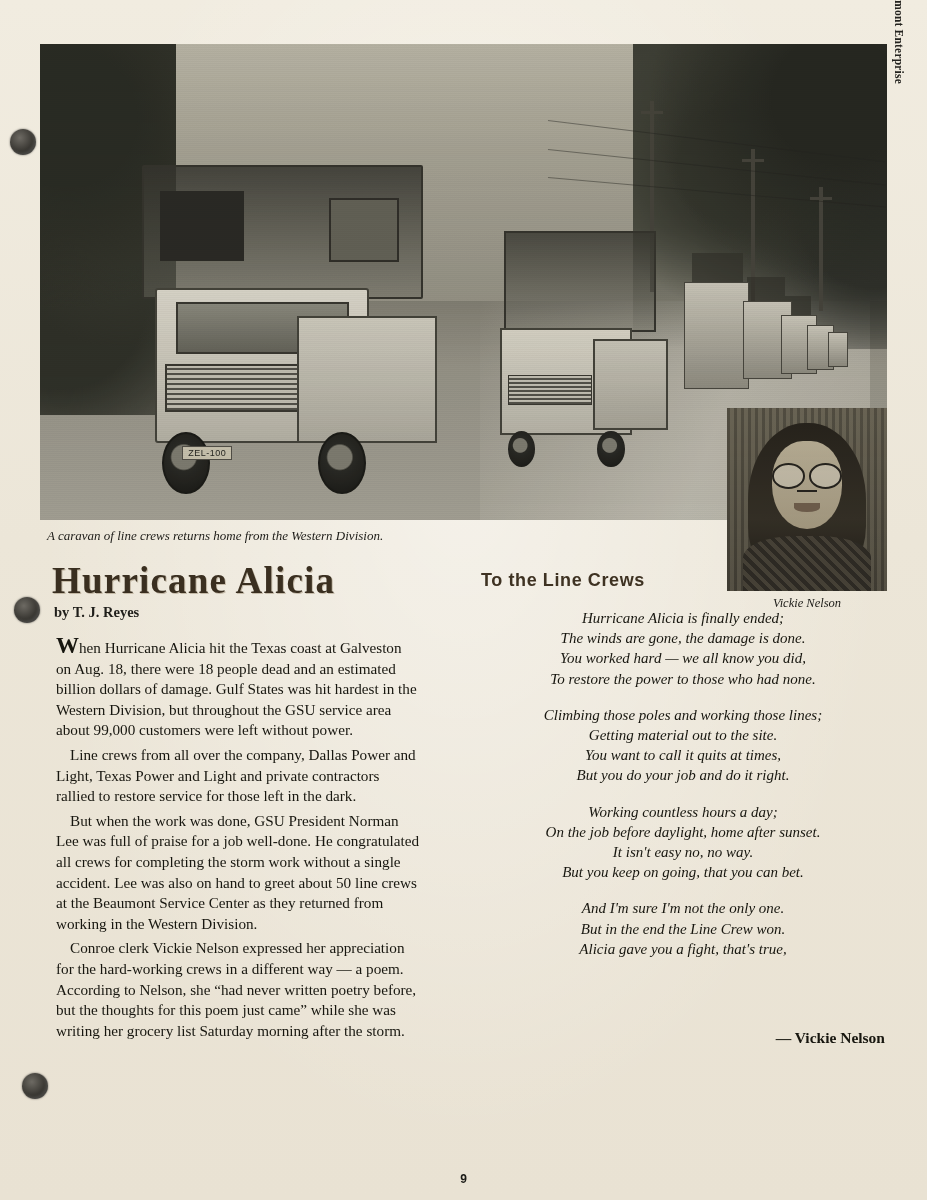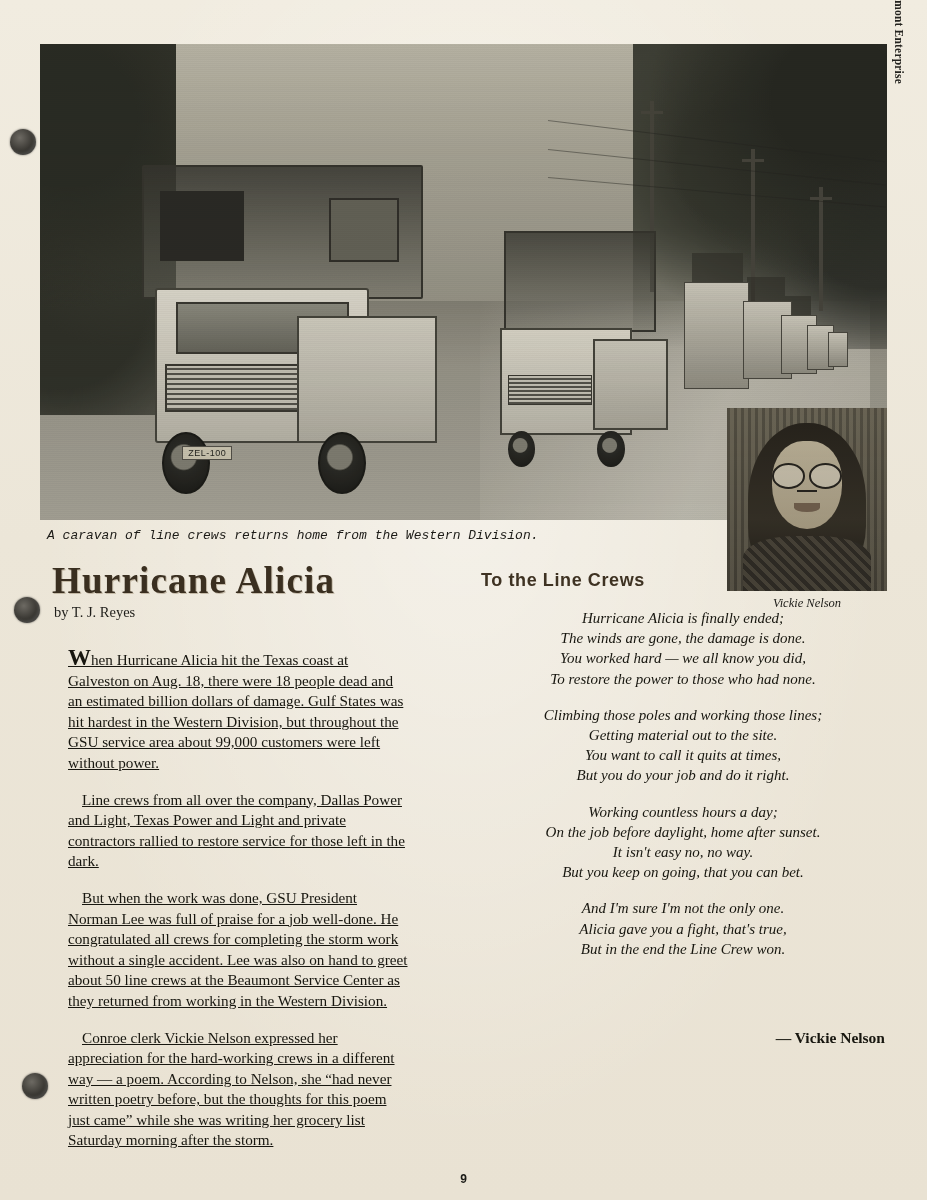--- a/index.html
+++ b/index.html
@@ -364,21 +364,21 @@
     font-style: italic;
     font-size: 12.5px;
     color: #1c1b17;
   }
 
   
   .photo-caption {
     position: absolute;
     left: 47px;
     top: 528px;
-    font-family: Liberation Mono, monospace;
+    font-family: Liberation Serif, serif;
     font-style: italic;
     font-size: 13px;
     color: #1c1b17;
   }
 
   
   .headline {
     position: absolute;
     left: 52px;
     top: 559px;
@@ -387,40 +387,39 @@
     font-size: 37px;
     letter-spacing: 1.2px;
     color: #3a2f20;
     text-shadow: 1px 1px 0 rgba(120,100,70,0.35);
   }
   .byline {
     position: absolute;
     left: 54px;
     top: 604px;
     font-family: "Liberation Serif", serif;
-    font-weight: normal;
+    font-weight: bold;
     font-size: 14.5px;
     color: #1f1e1a;
   }
 
   
   .col-left {
     position: absolute;
     left: 52px;
     top: 630px;
     width: 372px;
     font-size: 15.2px;
     line-height: 20.6px;
     color: #17160f;
     text-align: left;
   }
   .col-left p {
-    margin: 16px;
+    margin: 4px;
     text-indent: 14px;
-    text-decoration: underline;
   }
   .col-left p.first {
     text-indent: 0;
   }
   .dropcap {
     font-size: 23px;
     font-weight: bold;
     line-height: 1;
   }
 
@@ -577,21 +576,21 @@
       <div class="line">But you do your job and do it right.</div>
     </div>
     <div class="stanza">
       <div class="line">Working countless hours a day;</div>
       <div class="line">On the job before daylight, home after sunset.</div>
       <div class="line">It isn't easy no, no way.</div>
       <div class="line">But you keep on going, that you can bet.</div>
     </div>
     <div class="stanza">
       <div class="line">And I'm sure I'm not the only one.</div>
+      <div class="line">But in the end the Line Crew won.</div>
       <div class="line">Alicia gave you a fight, that's true,</div>
-      <div class="line">But in the end the Line Crew won.</div>
     </div>
   </div>
   <div class="poem-sign">— Vickie Nelson</div>
 
   <div class="page-number">9</div>
 
 </div>
 
 </body></html>

